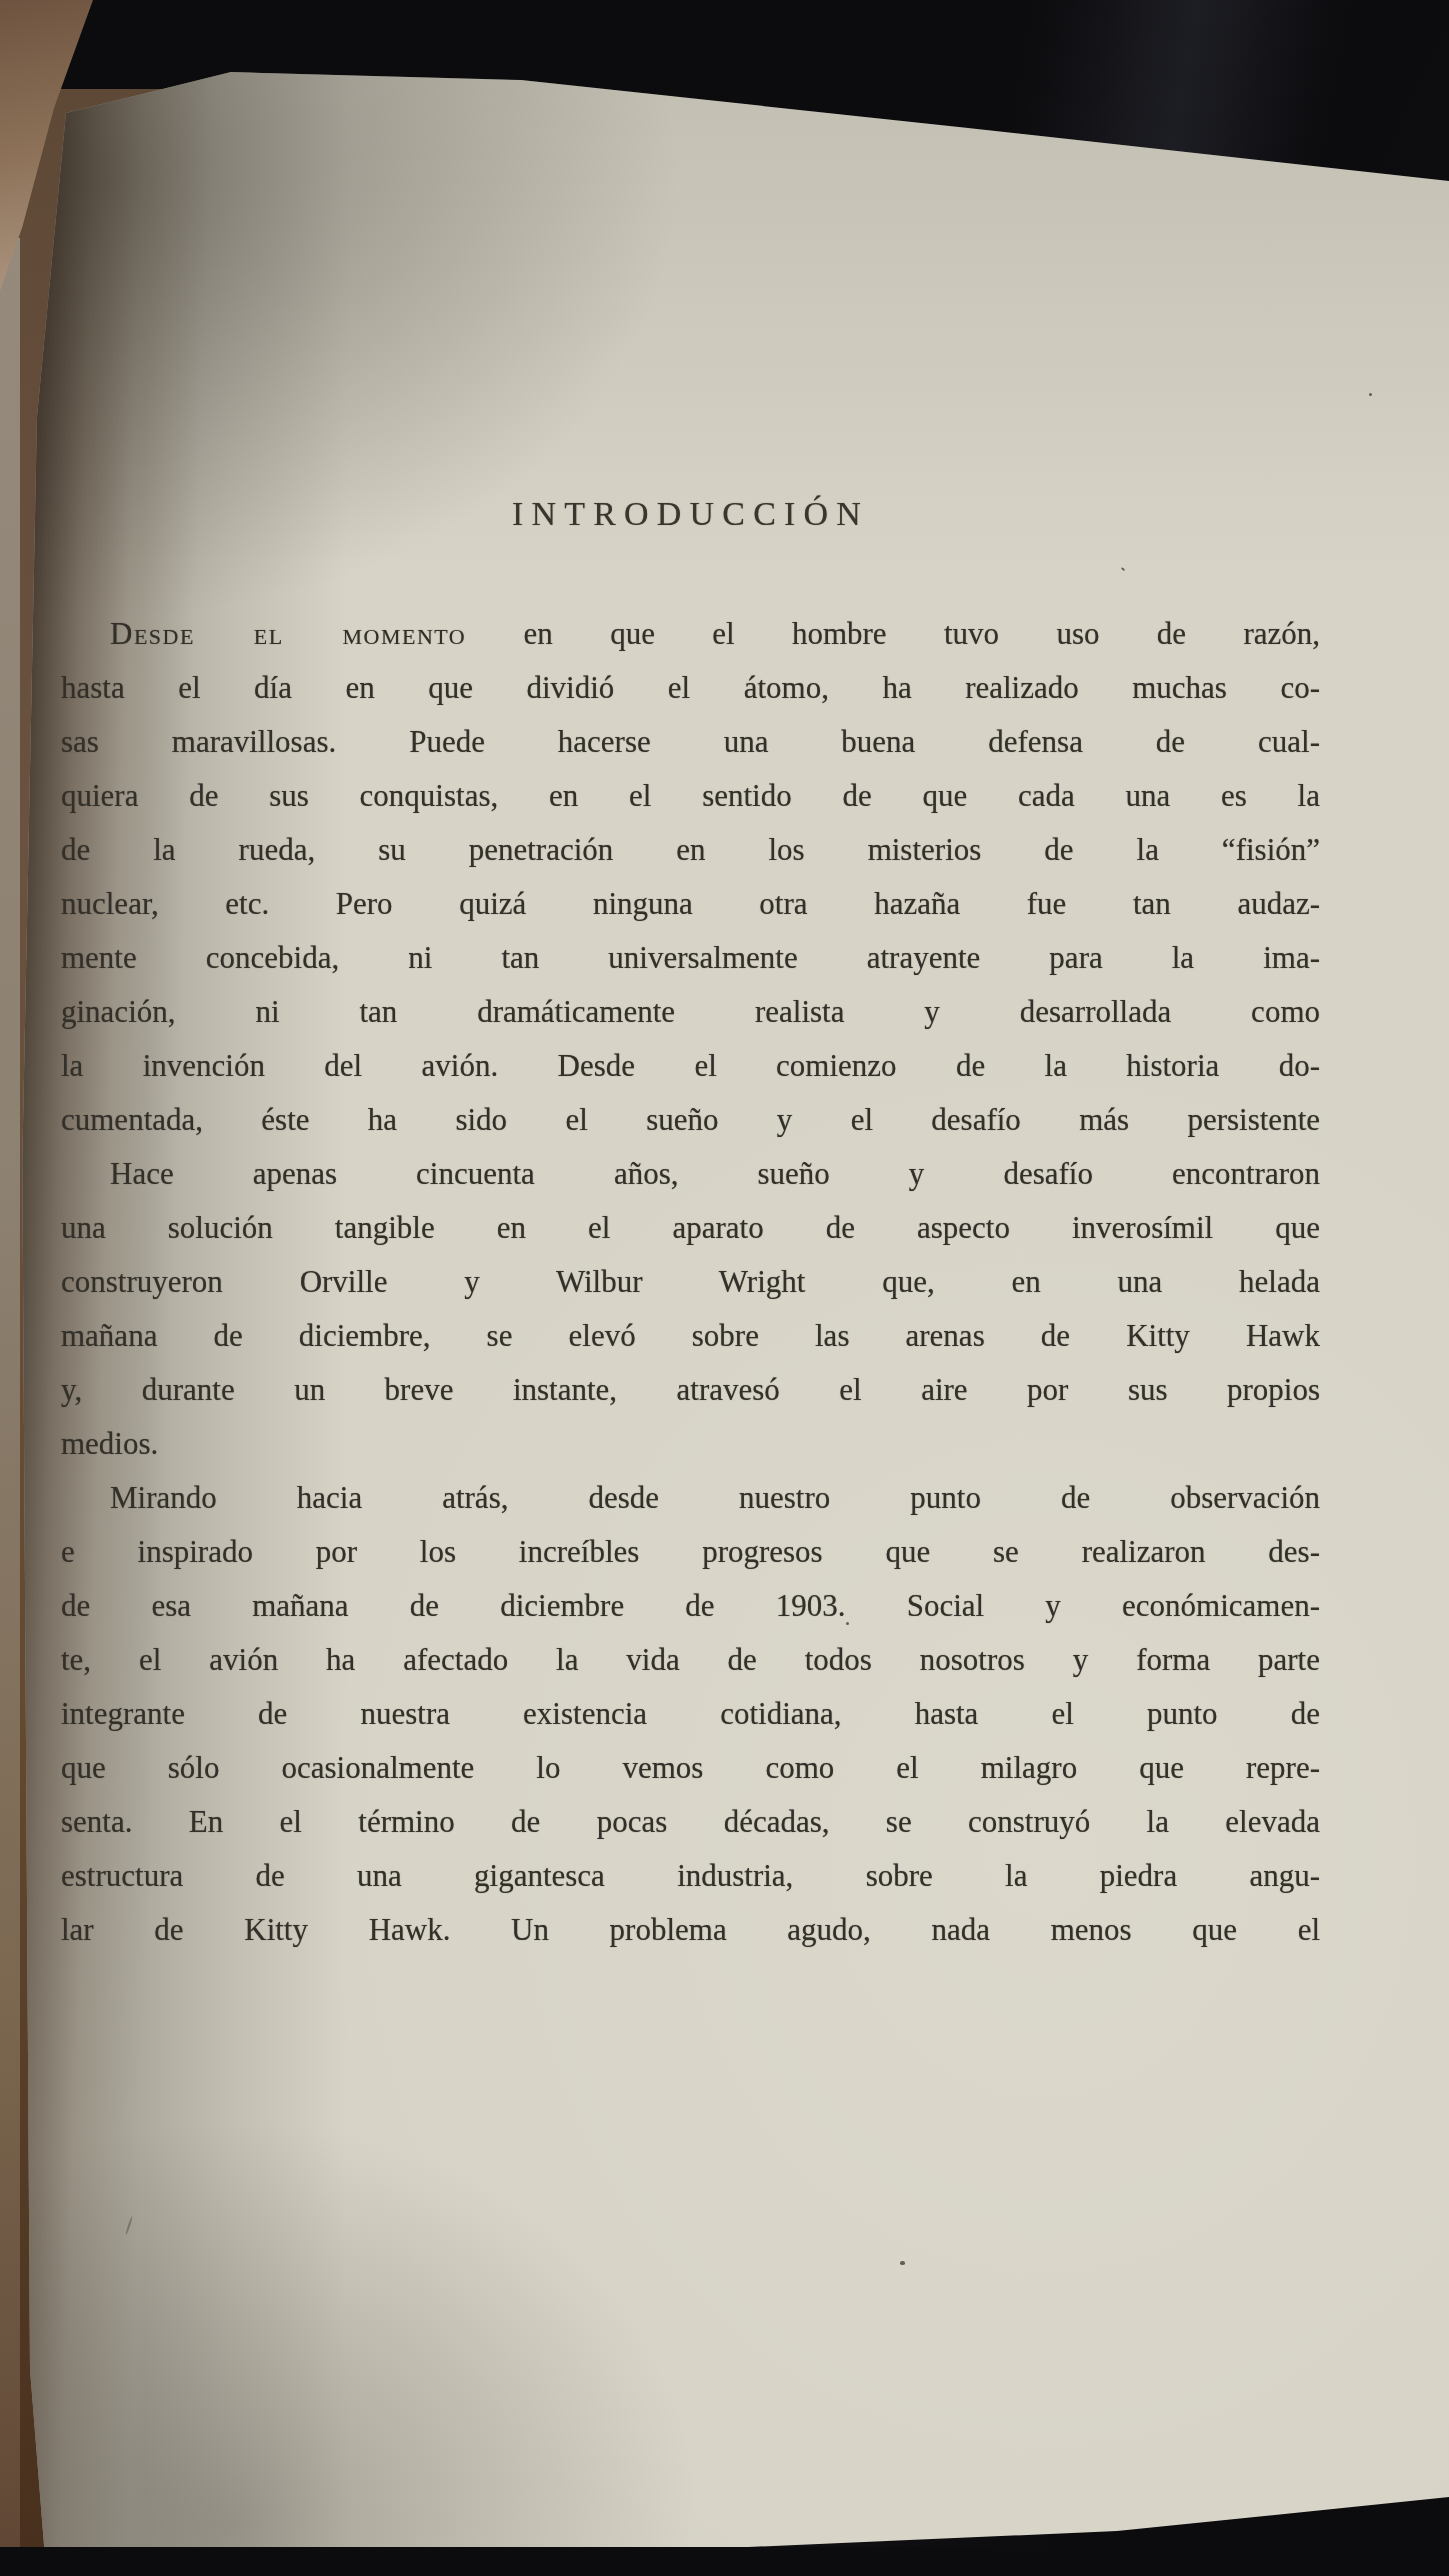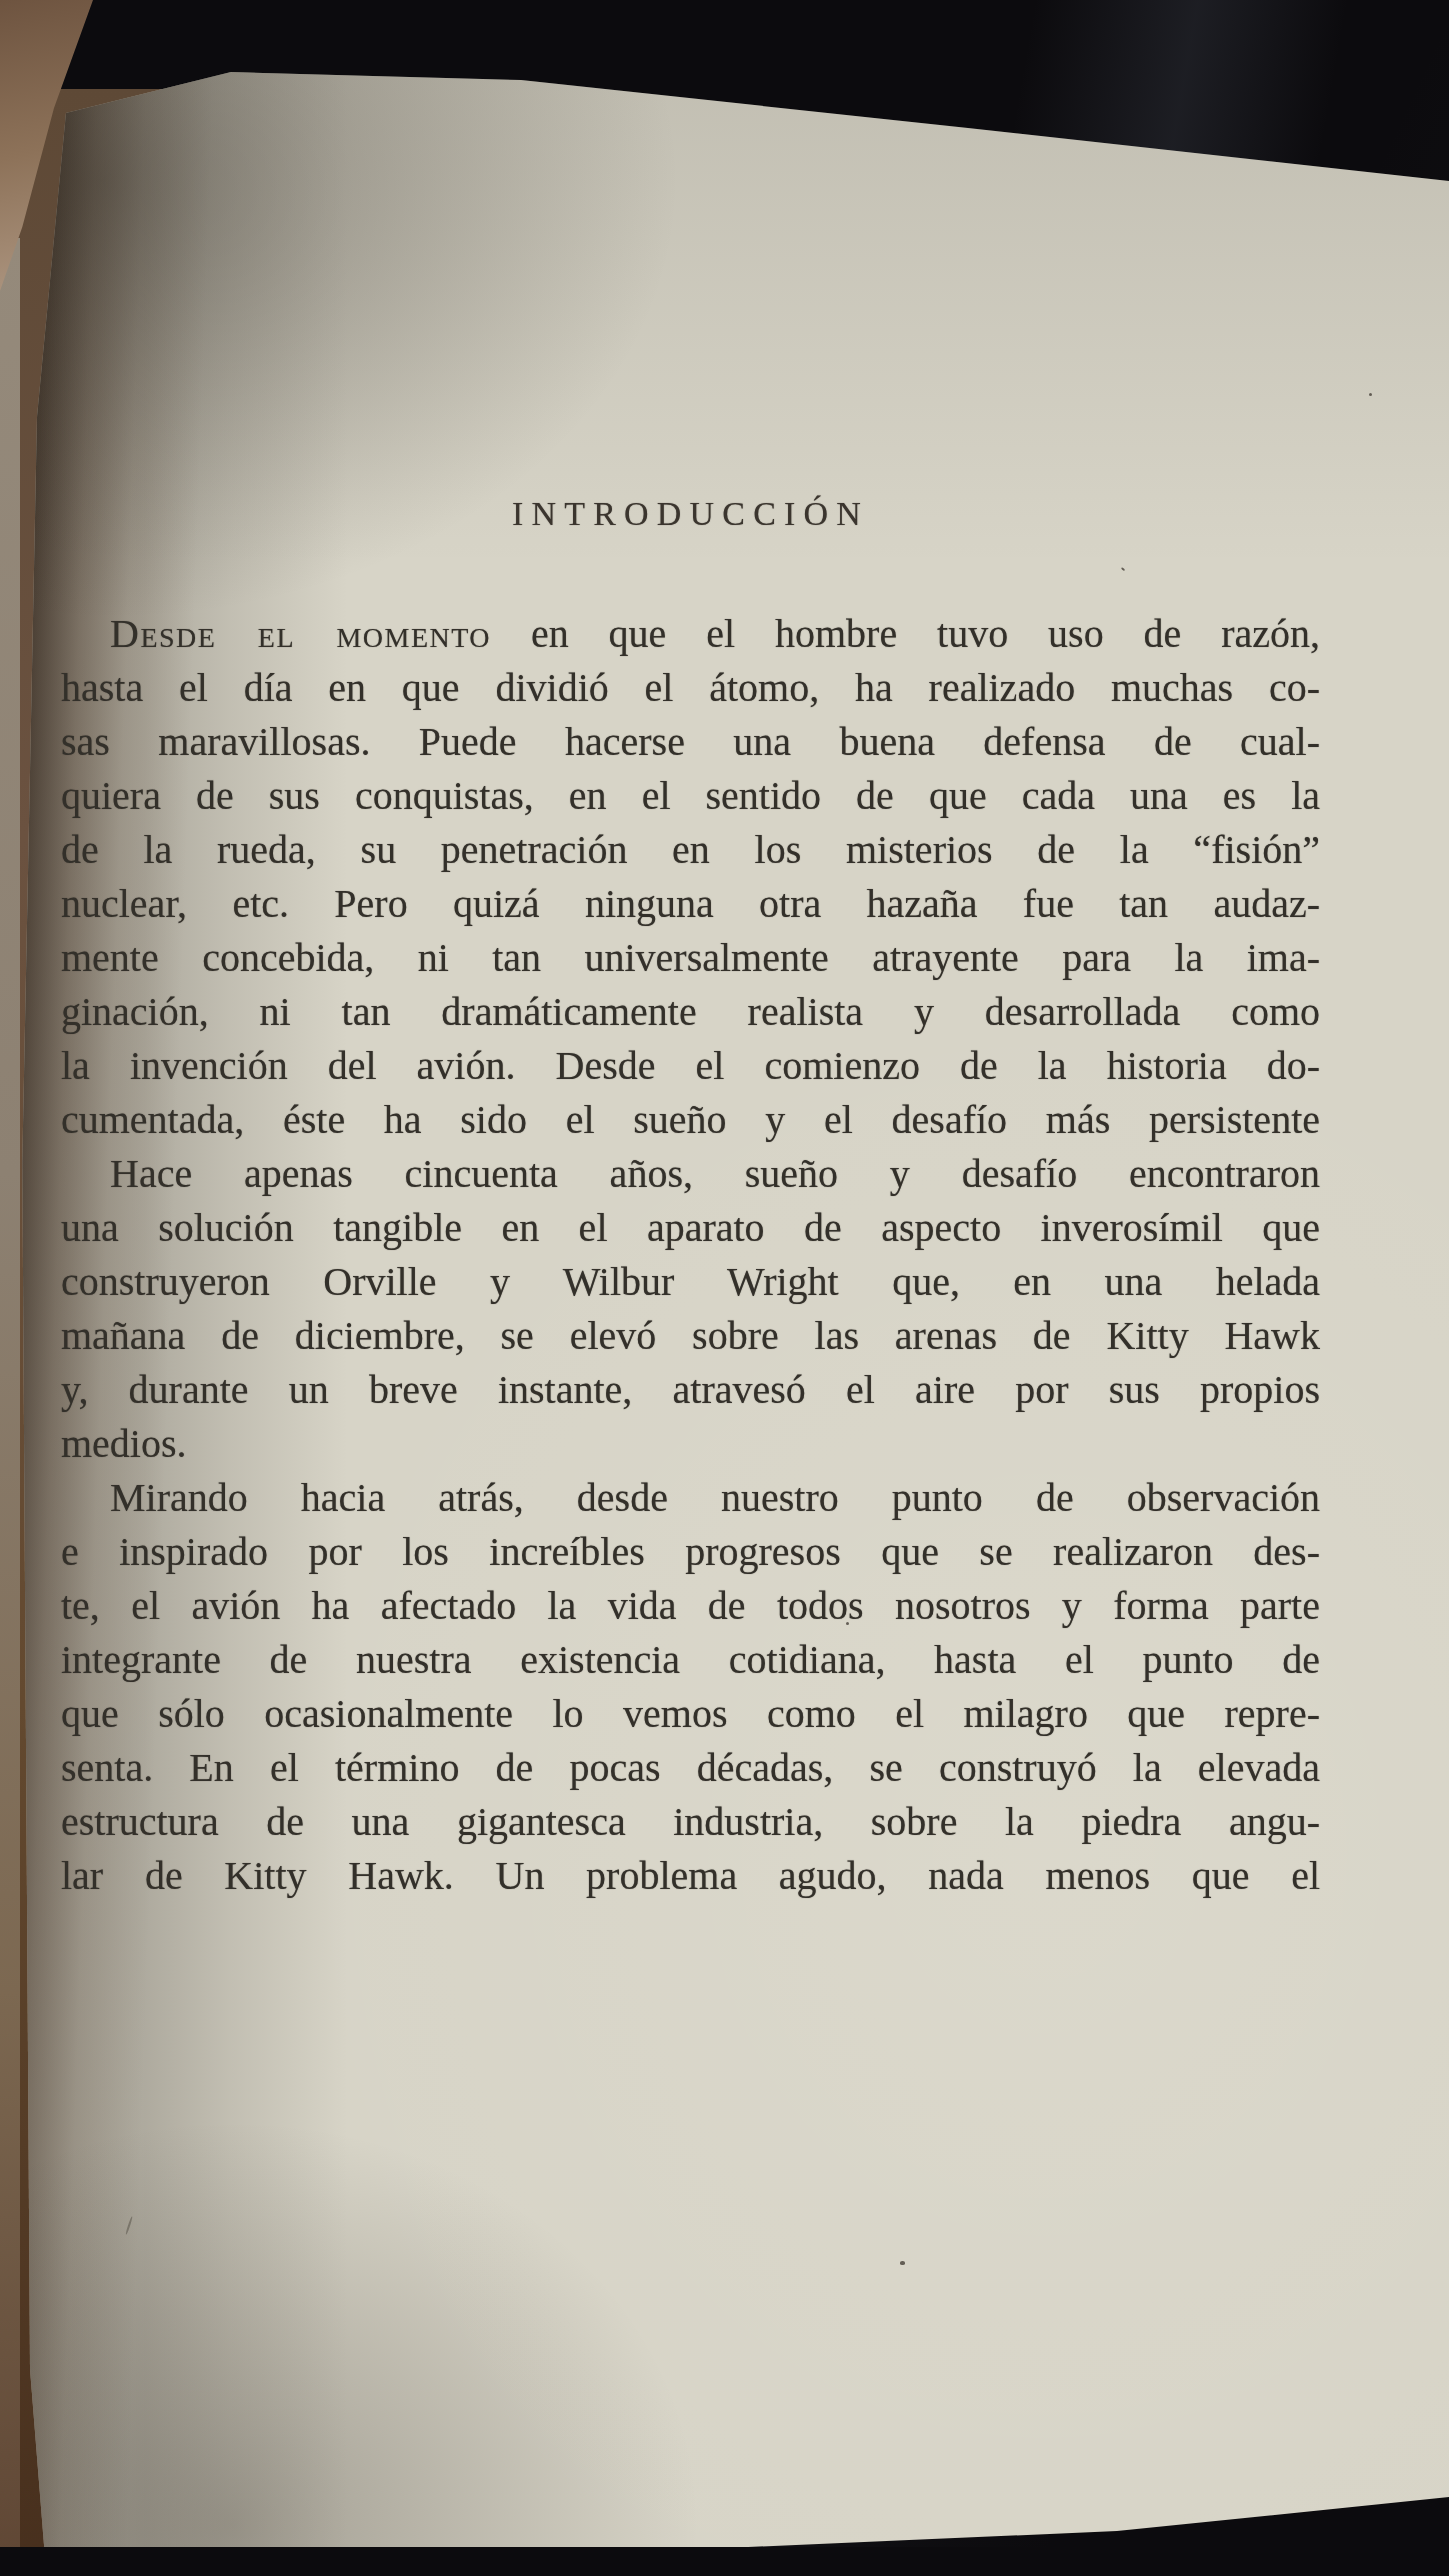--- a/index.html
+++ b/index.html
@@ -117,21 +117,21 @@
   .title {
     font-size: 34px;
     font-weight: normal;
     letter-spacing: 8.2px;
     text-align: center;
     margin: 0 0 74px 0;
     color: #3b352e;
   }
   .para { margin: 0; }
   .line {
-    font-size: 40px;
+    font-size: 31px;
     line-height: 54px;
     height: 54px;
     white-space: nowrap;
     text-align: justify;
     text-align-last: justify;
     overflow: visible;
   }
   .line.indent { text-indent: 49px; }
   .line.flush  { text-align-last: left; }
   .smallcaps   { font-variant: small-caps; letter-spacing: 1.5px; }
@@ -188,20 +188,21 @@
             <div class="line indent">Hace apenas cincuenta años, sueño y desafío encontraron</div>
             <div class="line">una solución tangible en el aparato de aspecto inverosímil que</div>
             <div class="line">construyeron Orville y Wilbur Wright que, en una helada</div>
             <div class="line">mañana de diciembre, se elevó sobre las arenas de Kitty Hawk</div>
             <div class="line">y, durante un breve instante, atravesó el aire por sus propios</div>
             <div class="line flush">medios.</div>
           </div>
           <div class="para">
             <div class="line indent">Mirando hacia atrás, desde nuestro punto de observación</div>
             <div class="line">e inspirado por los increíbles progresos que se realizaron des-</div>
+            <div class="line">de esa mañana de diciembre de 1903.  Social y económicamen-</div>
             <div class="line">te, el avión ha afectado la vida de todos nosotros y forma parte</div>
             <div class="line">integrante de nuestra existencia cotidiana, hasta el punto de</div>
             <div class="line">que sólo ocasionalmente lo vemos como el milagro que repre-</div>
             <div class="line">senta.  En el término de pocas décadas, se construyó la elevada</div>
             <div class="line">estructura de una gigantesca industria, sobre la piedra angu-</div>
             <div class="line">lar de Kitty Hawk.  Un problema agudo, nada menos que el</div>
           </div>
         </div>
     </div>
   </div>

